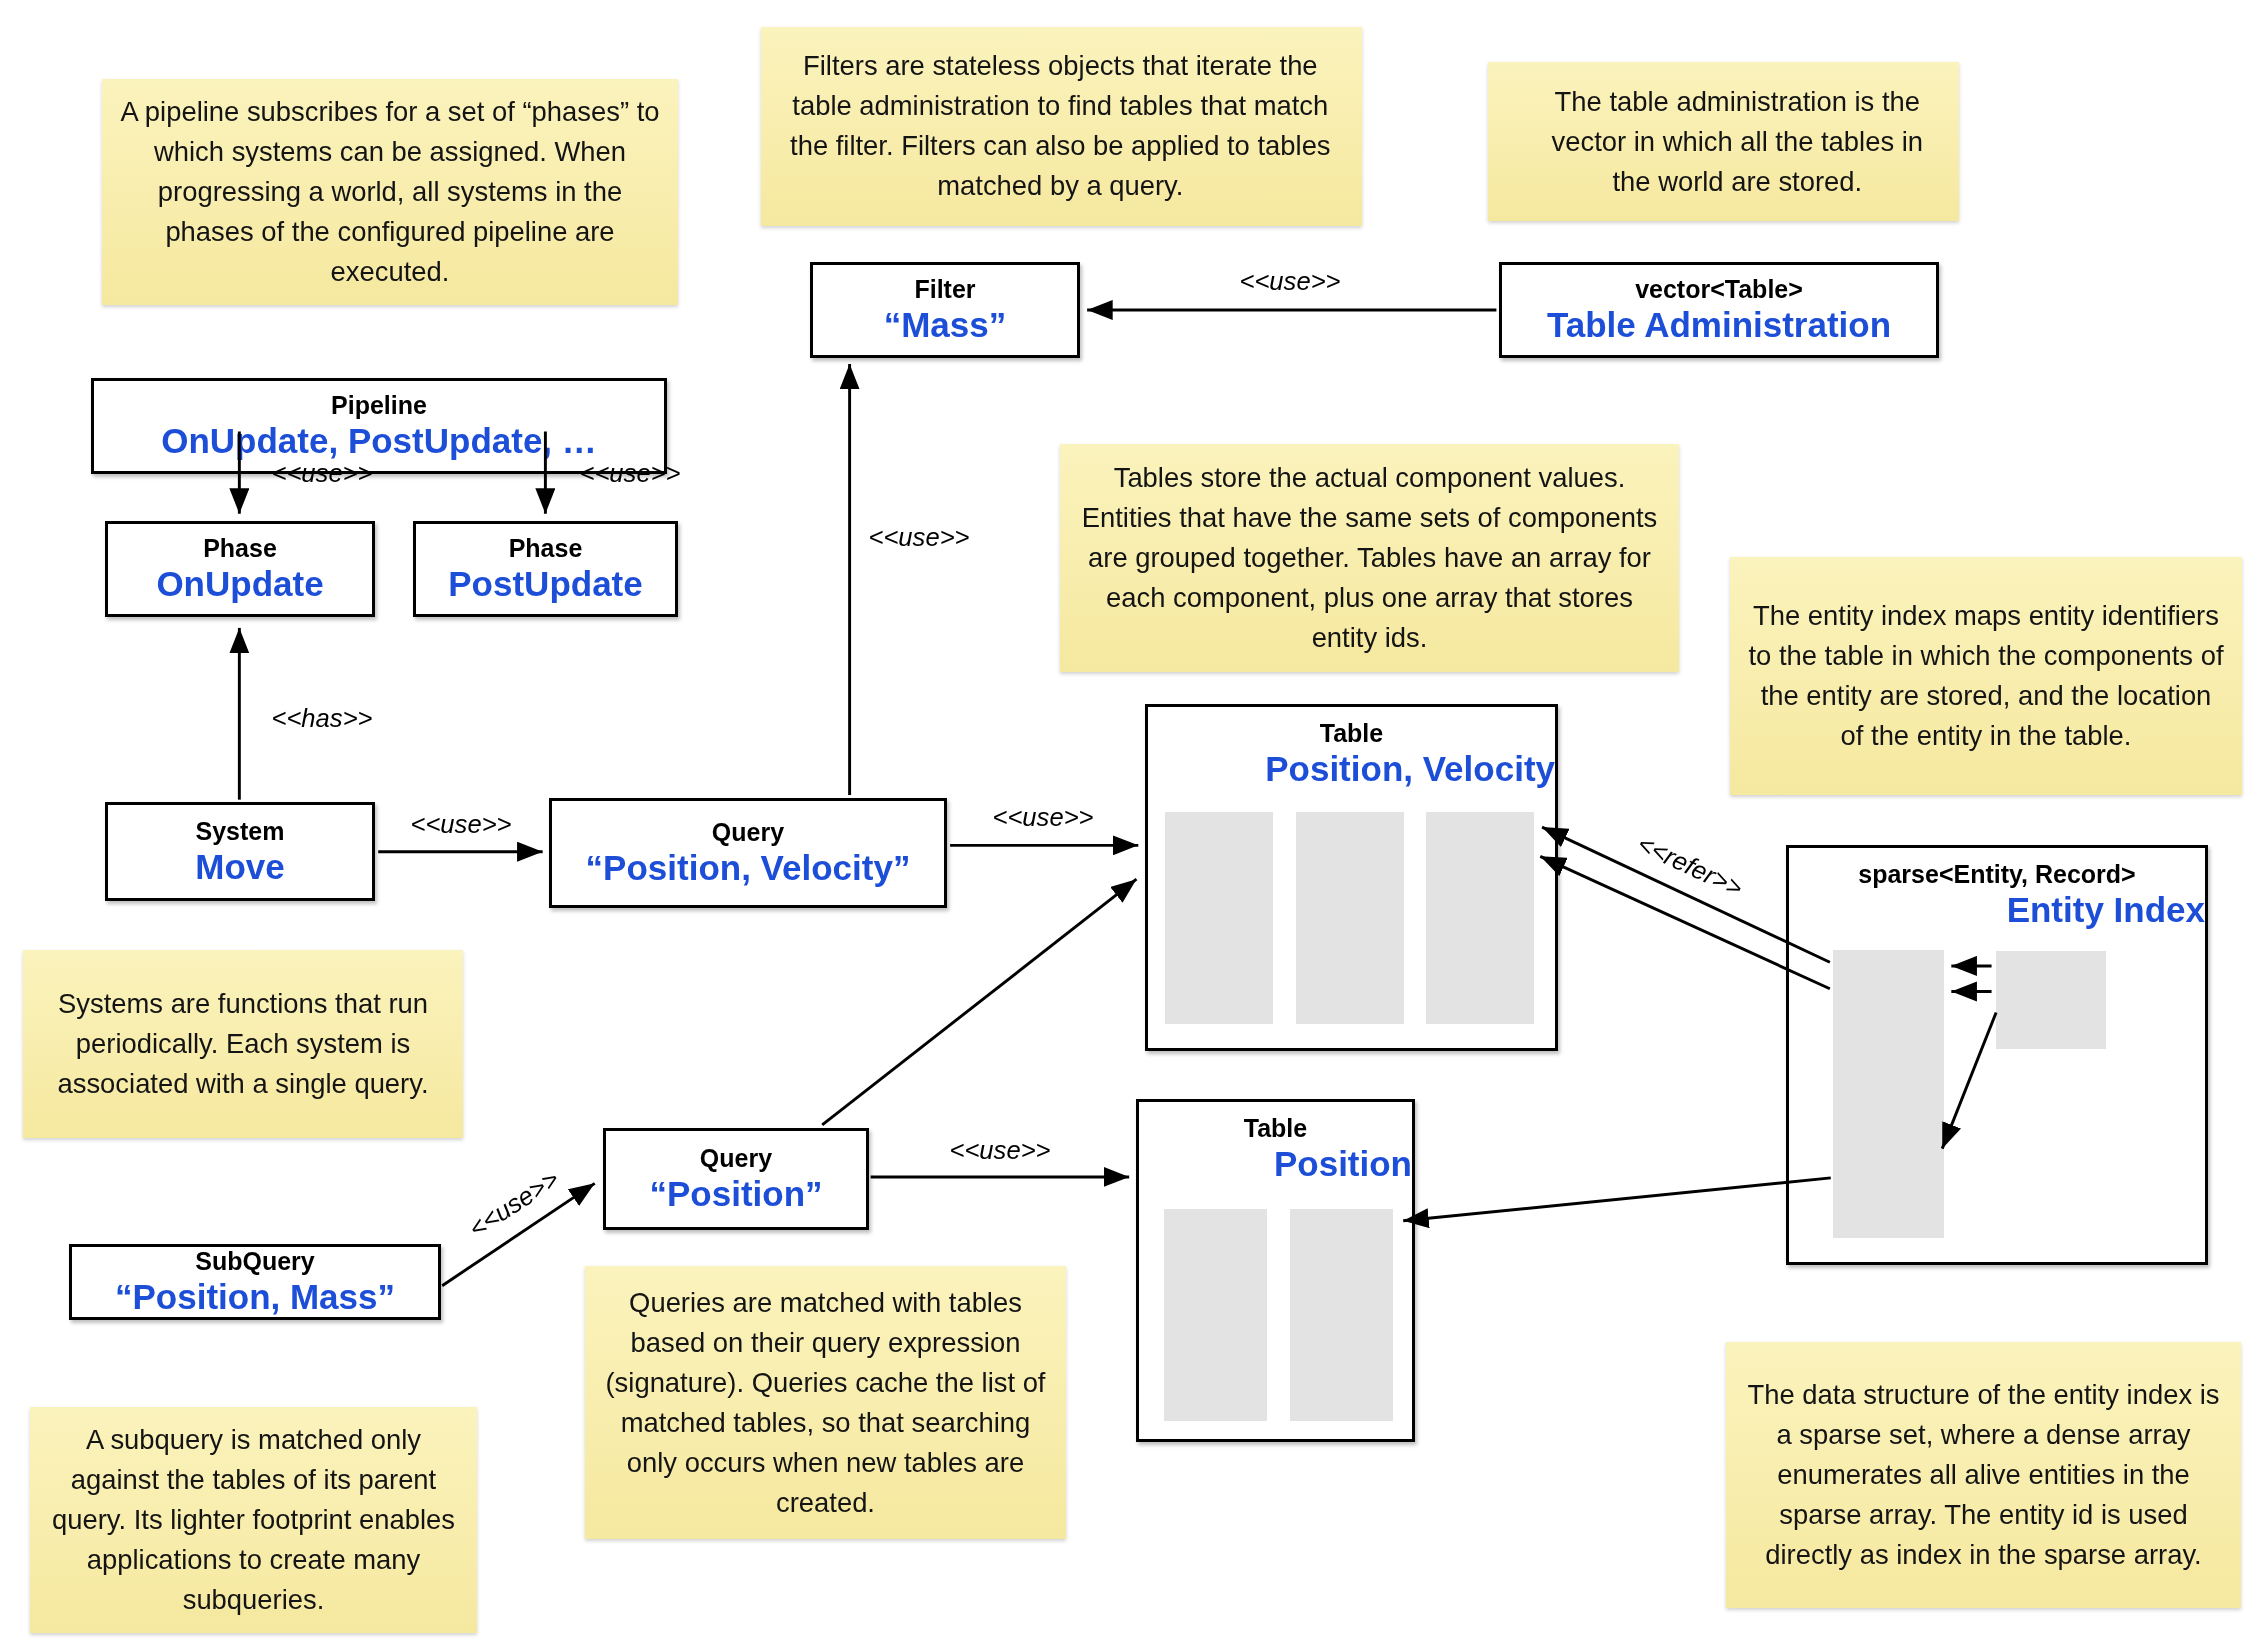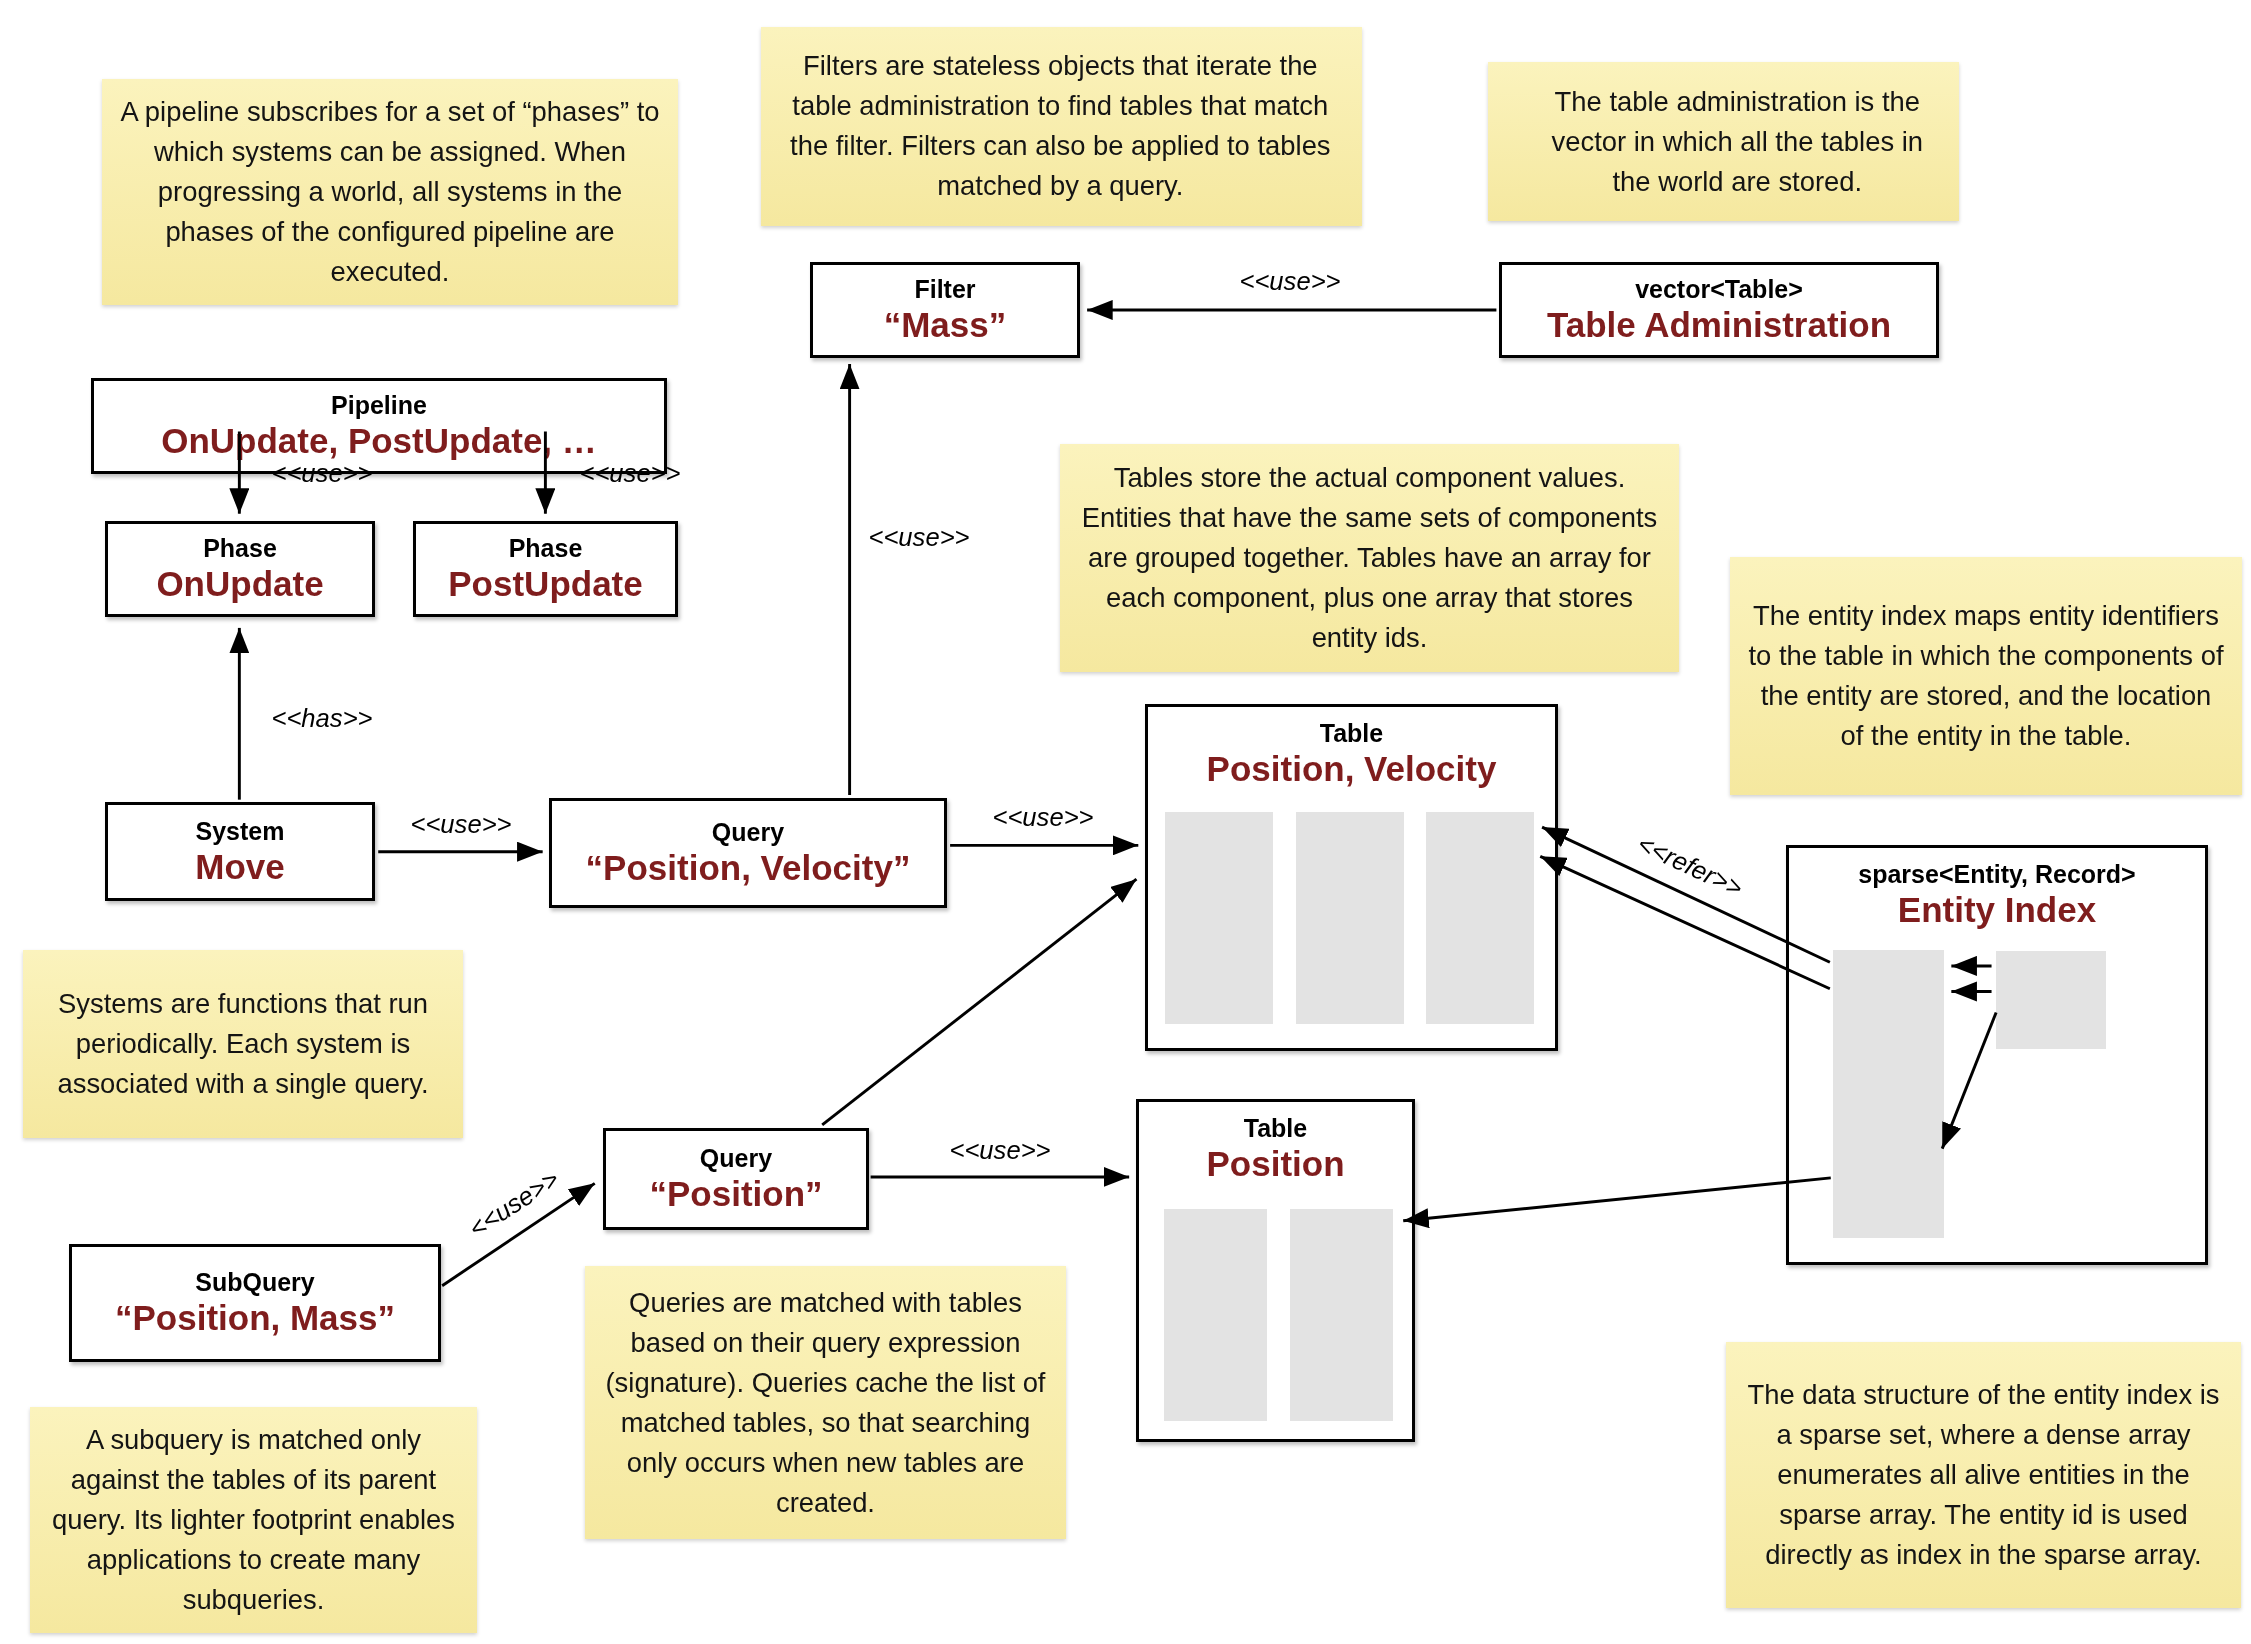--- a/index.html
+++ b/index.html
@@ -47,23 +47,23 @@
   .uml-title {
     font-size: 25px;
     font-weight: bold;
     color: #000000;
     line-height: 30px;
     text-align: center;
   }
   .uml-value {
     font-size: 35px;
     font-weight: bold;
-    color: #7f1d1d;
+    color: #1d4ed8;
     line-height: 42px;
-    text-align: center;
+    text-align: right;
   }
   .box-header {
     position: absolute;
     top: 11px;
     left: 0;
     right: 0;
     text-align: center;
   }
   .gray-block {
     position: absolute;
@@ -187,21 +187,21 @@
 
   <div class="uml-box" style="left:1136px; top:1099px; width:279px; height:343px;">
     <div class="box-header">
       <div class="uml-title">Table</div>
       <div class="uml-value">Position</div>
     </div>
     <div class="gray-block" style="left:25px; top:107px; width:103px; height:212px;"></div>
     <div class="gray-block" style="left:151px; top:107px; width:103px; height:212px;"></div>
   </div>
 
-  <div class="uml-box centered" style="left:69px; top:1244px; width:372px; height:118px;">
+  <div class="uml-box centered" style="left:69px; top:1244px; width:372px; height:76px;">
     <div class="uml-title">SubQuery</div>
     <div class="uml-value">“Position, Mass”</div>
   </div>
 
   <div class="uml-box" style="left:1786px; top:845px; width:422px; height:420px;">
     <div class="box-header">
       <div class="uml-title">sparse&lt;Entity, Record&gt;</div>
       <div class="uml-value">Entity Index</div>
     </div>
     <div class="gray-block" style="left:44px; top:102px; width:111px; height:288px;"></div>

